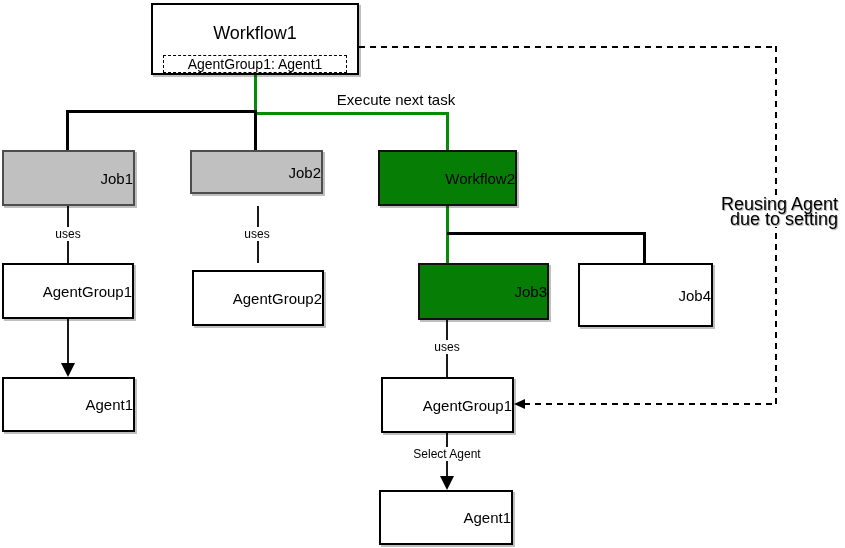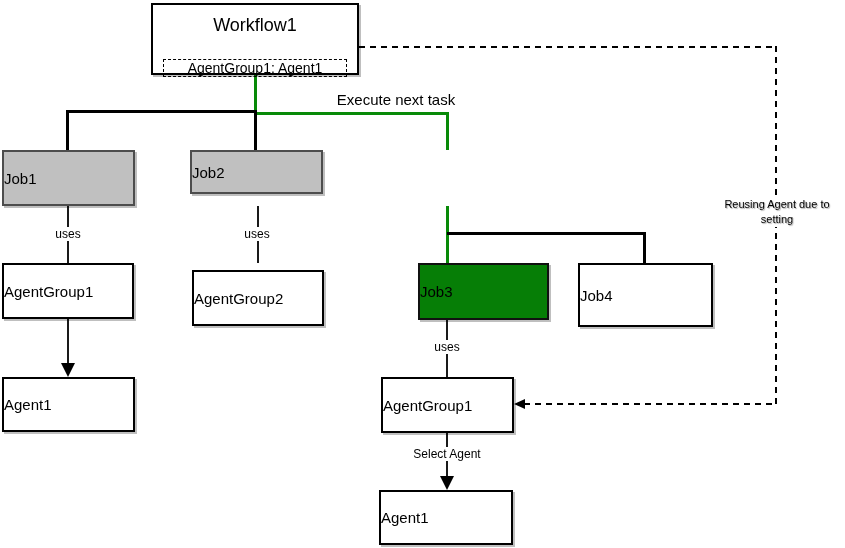--- a/index.html
+++ b/index.html
@@ -2,29 +2,29 @@
 <html><head>
 <meta charset="utf-8">
 <style>
   html,body{margin:0;padding:0;background:#fff;}
   #canvas{
     position:relative;width:845px;height:548px;background:#ffffff;
     font-family:"Liberation Sans",sans-serif;color:#000;overflow:hidden;
   }
   
   .node{
-    position:absolute;display:flex;align-items:center;justify-content:flex-start;
+    position:absolute;display:flex;align-items:center;justify-content:flex-end;
     font-size:15px;text-align:center;box-sizing:border-box;
     border:2px solid #000;background:#fff;
     box-shadow:2px 2px 0 rgba(0,0,0,0.25);
   }
   .node.gray{background:#c0c0c0;border-color:#4d4d4d;}
   .node.green{background:#067e06;border-color:#111;}
   .node.white{background:#ffffff;}
-  #n-workflow1{left:151px;top:3px;width:208px;height:72px;flex-direction:column;justify-content:flex-start;padding-top:8px;gap:12px;}
+  #n-workflow1{left:151px;top:3px;width:208px;height:72px;flex-direction:column;justify-content:flex-start;padding-top:16px;}
   #n-workflow1 .title{font-size:18px;line-height:24px;}
   #n-workflow1 .setting{
     margin-top:10px;width:184px;height:25px;border:1px dashed #000;
     display:flex;align-items:center;justify-content:center;font-size:14px;box-sizing:border-box;
   }
   #n-job1{left:2px;top:150px;width:133px;height:56px;}
   #n-job2{left:190px;top:150px;width:133px;height:44px;}
   #n-workflow2{left:378px;top:150px;width:139px;height:56px;}
   #n-agentgroup1-left{left:2px;top:263px;width:132px;height:56px;}
   #n-agentgroup2{left:192px;top:270px;width:132px;height:56px;}
@@ -52,22 +52,22 @@
   .elabel{
     position:absolute;font-size:12px;text-align:center;background:#fff;
     line-height:14px;z-index:4;
   }
   #l-execute{left:336px;top:93px;width:120px;font-size:15px;background:transparent;}
   #l-uses1{left:43px;top:227px;width:50px;}
   #l-uses2{left:232px;top:227px;width:50px;}
   #l-uses3{left:422px;top:340px;width:50px;}
   #l-select{left:397px;top:447px;width:100px;}
   #l-reusing{
-    left:716px;top:197px;width:122px;font-size:11px;line-height:15px;
-    text-shadow:1px 1px 1px #a9a9a9;z-index:5;
+    left:716px;top:197px;width:122px;font-size:18px;line-height:15px;
+    text-shadow:1px 1px 1px #a9a9a9;z-index:5;text-align:right;
   }
 </style>
 </head>
 <body>
 
 <div id="canvas">
 
   <div class="seg grn" style="left:254px;top:74px;width:3px;height:39px;"></div>
   <div class="seg grn" style="left:255px;top:112px;width:194px;height:3px;"></div>
   <div class="seg grn" style="left:446px;top:112px;width:3px;height:38px;"></div>
@@ -98,20 +98,23 @@
     <div class="title">Workflow1</div>
     <div class="setting">AgentGroup1: Agent1</div>
   </div>
 
   <div class="node gray" id="n-job1">
     <span>Job1</span>
   </div>
   <div class="node gray" id="n-job2">
     <span>Job2</span>
   </div>
+  <div class="node green" id="n-workflow2">
+    <span>Workflow2</span>
+  </div>
 
   <div class="node white" id="n-agentgroup1-left">
     <span>AgentGroup1</span>
   </div>
   <div class="node white" id="n-agentgroup2">
     <span>AgentGroup2</span>
   </div>
   <div class="node green" id="n-job3">
     <span>Job3</span>
   </div>

